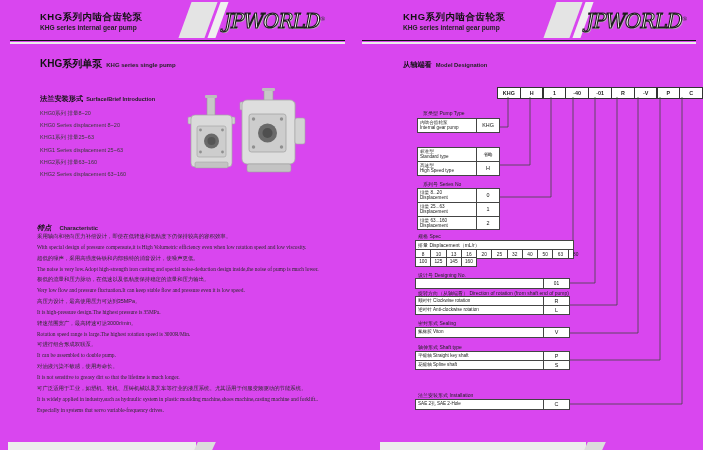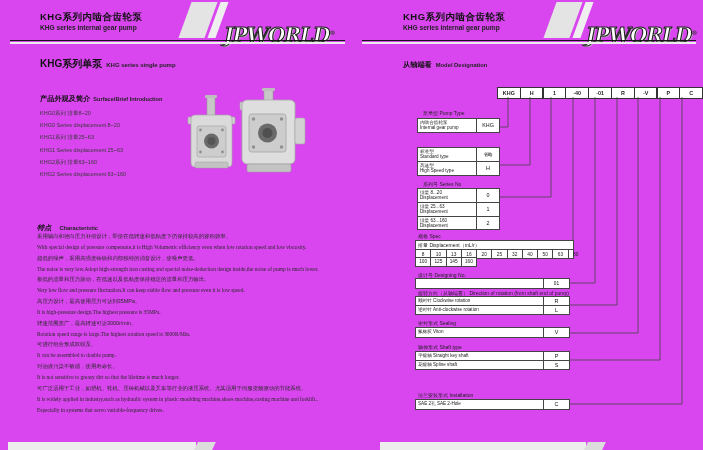--- a/index.html
+++ b/index.html
@@ -7,22 +7,22 @@
          font-family:"Liberation Sans","DejaVu Sans",sans-serif;color:#1c1c1c;padding-left:35px;}
   .page{position:absolute;top:0;height:450px;}
   .page-left{left:0;width:352px;}
   .page-right{left:352px;width:351px;}
 
   
   .hdr-stripe{position:absolute;top:2px;width:26px;height:36px;background:#e4e4e4;transform:skewX(-20deg);}
   .hdr-stripe2{position:absolute;top:2px;width:8px;height:36px;background:#efefef;transform:skewX(-20deg);}
   .hdr-zh{position:absolute;top:11px;font-size:9.5px;font-weight:bold;letter-spacing:.5px;color:#111;}
   .hdr-en{position:absolute;top:24px;font-size:6.6px;font-weight:bold;color:#222;}
-  .logo{position:absolute;top:23px;font-family:"DejaVu Serif","Liberation Serif",serif;
-        font-style:italic;font-weight:700;font-size:20px;letter-spacing:-1px;color:#fff;
+  .logo{position:absolute;top:9px;font-family:"DejaVu Serif","Liberation Serif",serif;
+        font-style:italic;font-weight:400;font-size:20px;letter-spacing:-1px;color:#fff;
         -webkit-text-stroke:1.1px #1d1d1d;text-shadow:1px 1px 0 #bbb;}
   .logo-reg{position:absolute;top:6px;font-size:6px;color:#333;-webkit-text-stroke:0;text-shadow:none;font-style:normal;}
   .hdr-rule{position:absolute;top:40px;left:10px;right:7px;height:1.3px;background:#151515;}
   .hdr-rule-soft{position:absolute;top:42px;left:10px;right:7px;height:2px;background:#ececec;}
 
   
   .foot-bar{position:absolute;bottom:0;height:8px;background:#ededed;}
   .foot-acc{position:absolute;bottom:0;width:18px;height:8px;background:#dcdcdc;transform:skewX(-25deg);}
 
   
@@ -81,21 +81,21 @@
     <div class="hdr-en" style="left:40px;">KHG series internal gear pump</div>
     <div class="logo" style="left:224px;"><span>JPWORLD</span><span class="logo-reg">®</span></div>
     <div class="hdr-rule"></div>
     <div class="hdr-rule-soft"></div>
 
     <div class="page-title">
       <span class="sec-zh">KHG系列单泵</span><span class="sec-en">KHG series single pump</span>
     </div>
 
     <div class="intro-head">
-      <span class="sec-zh">产品外观及简介</span><span class="sec-en">Surface/Brief Introduction</span>
+      <span class="sec-zh">法兰安装形式</span><span class="sec-en">Surface/Brief Introduction</span>
     </div>
 
     <div class="intro-list">
       <div>KHG0系列 排量8~20</div>
       <div>KHG0 Series displacement 8~20</div>
       <div>KHG1系列 排量25~63</div>
       <div>KHG1 Series displacement 25~63</div>
       <div>KHG2系列 排量63~160</div>
       <div>KHG2 Series displacement 63~160</div>
     </div>

